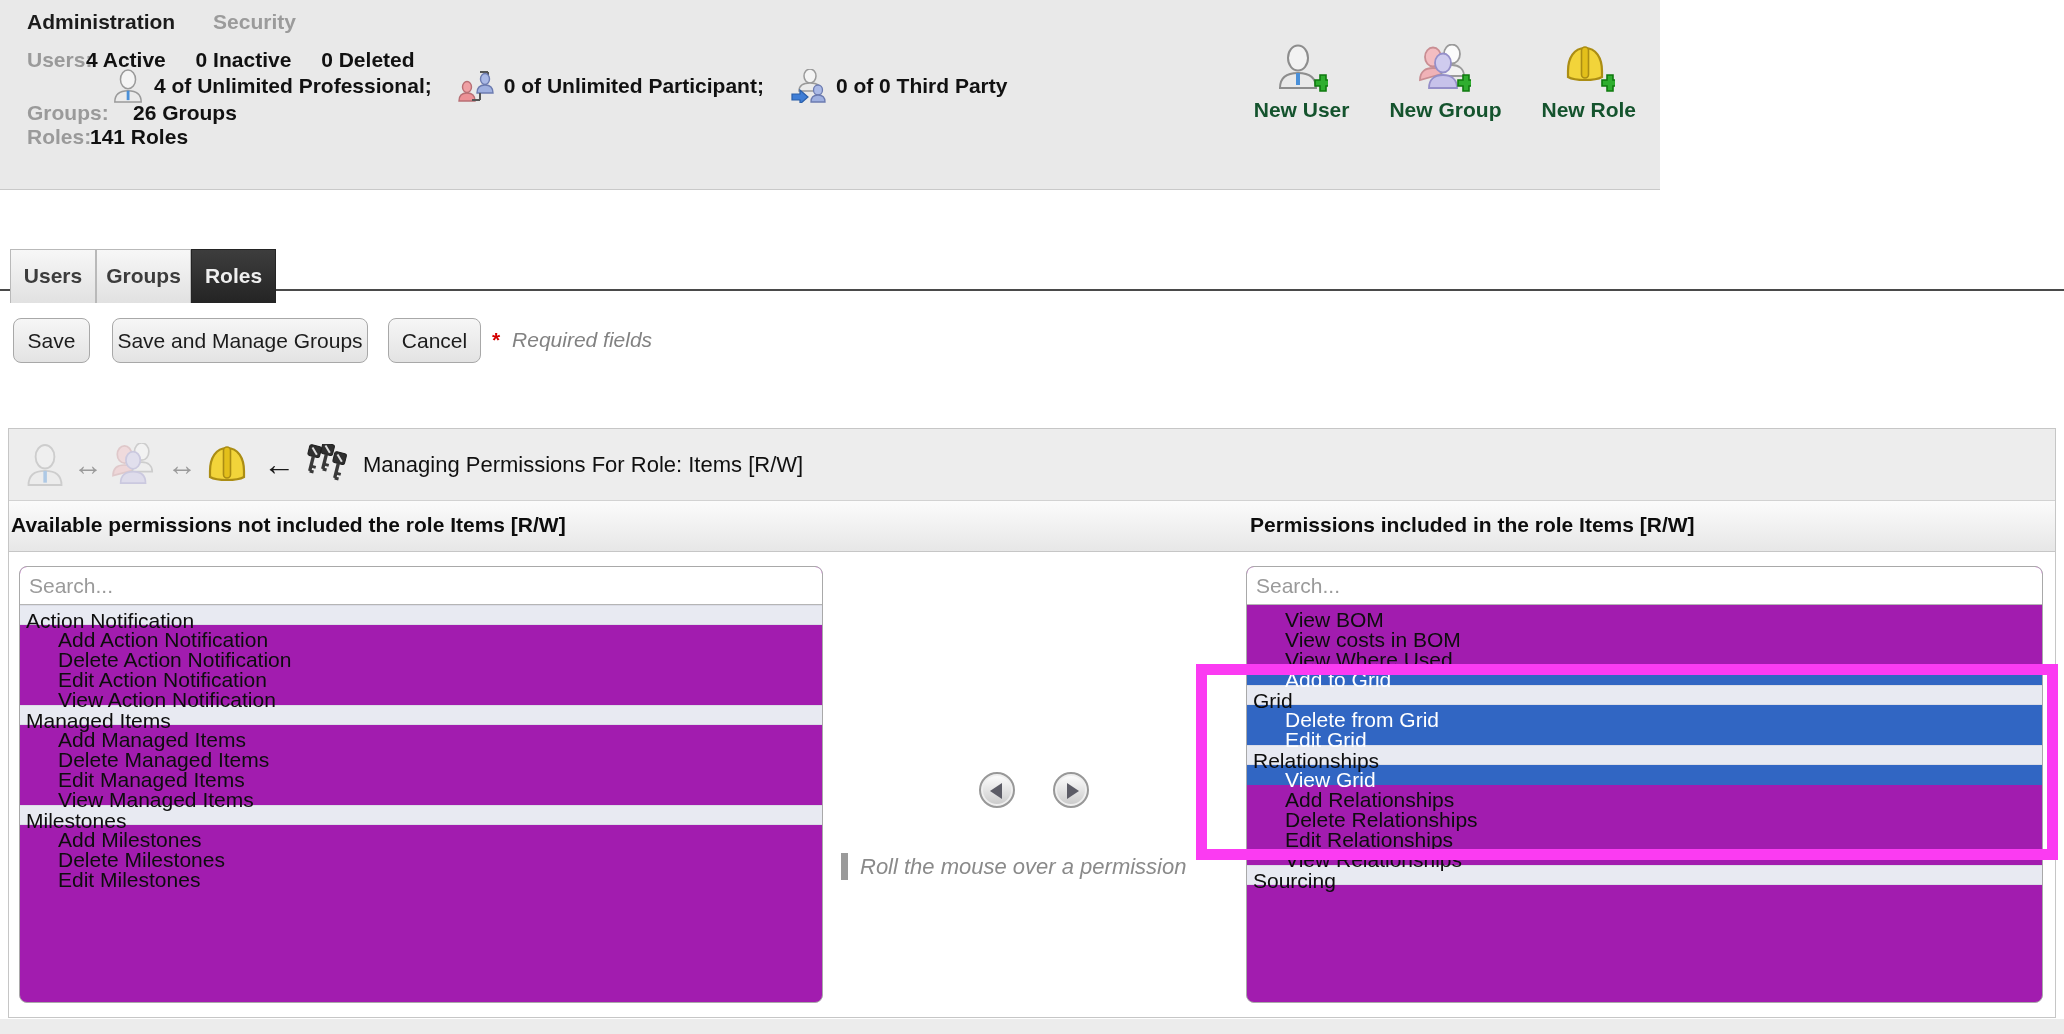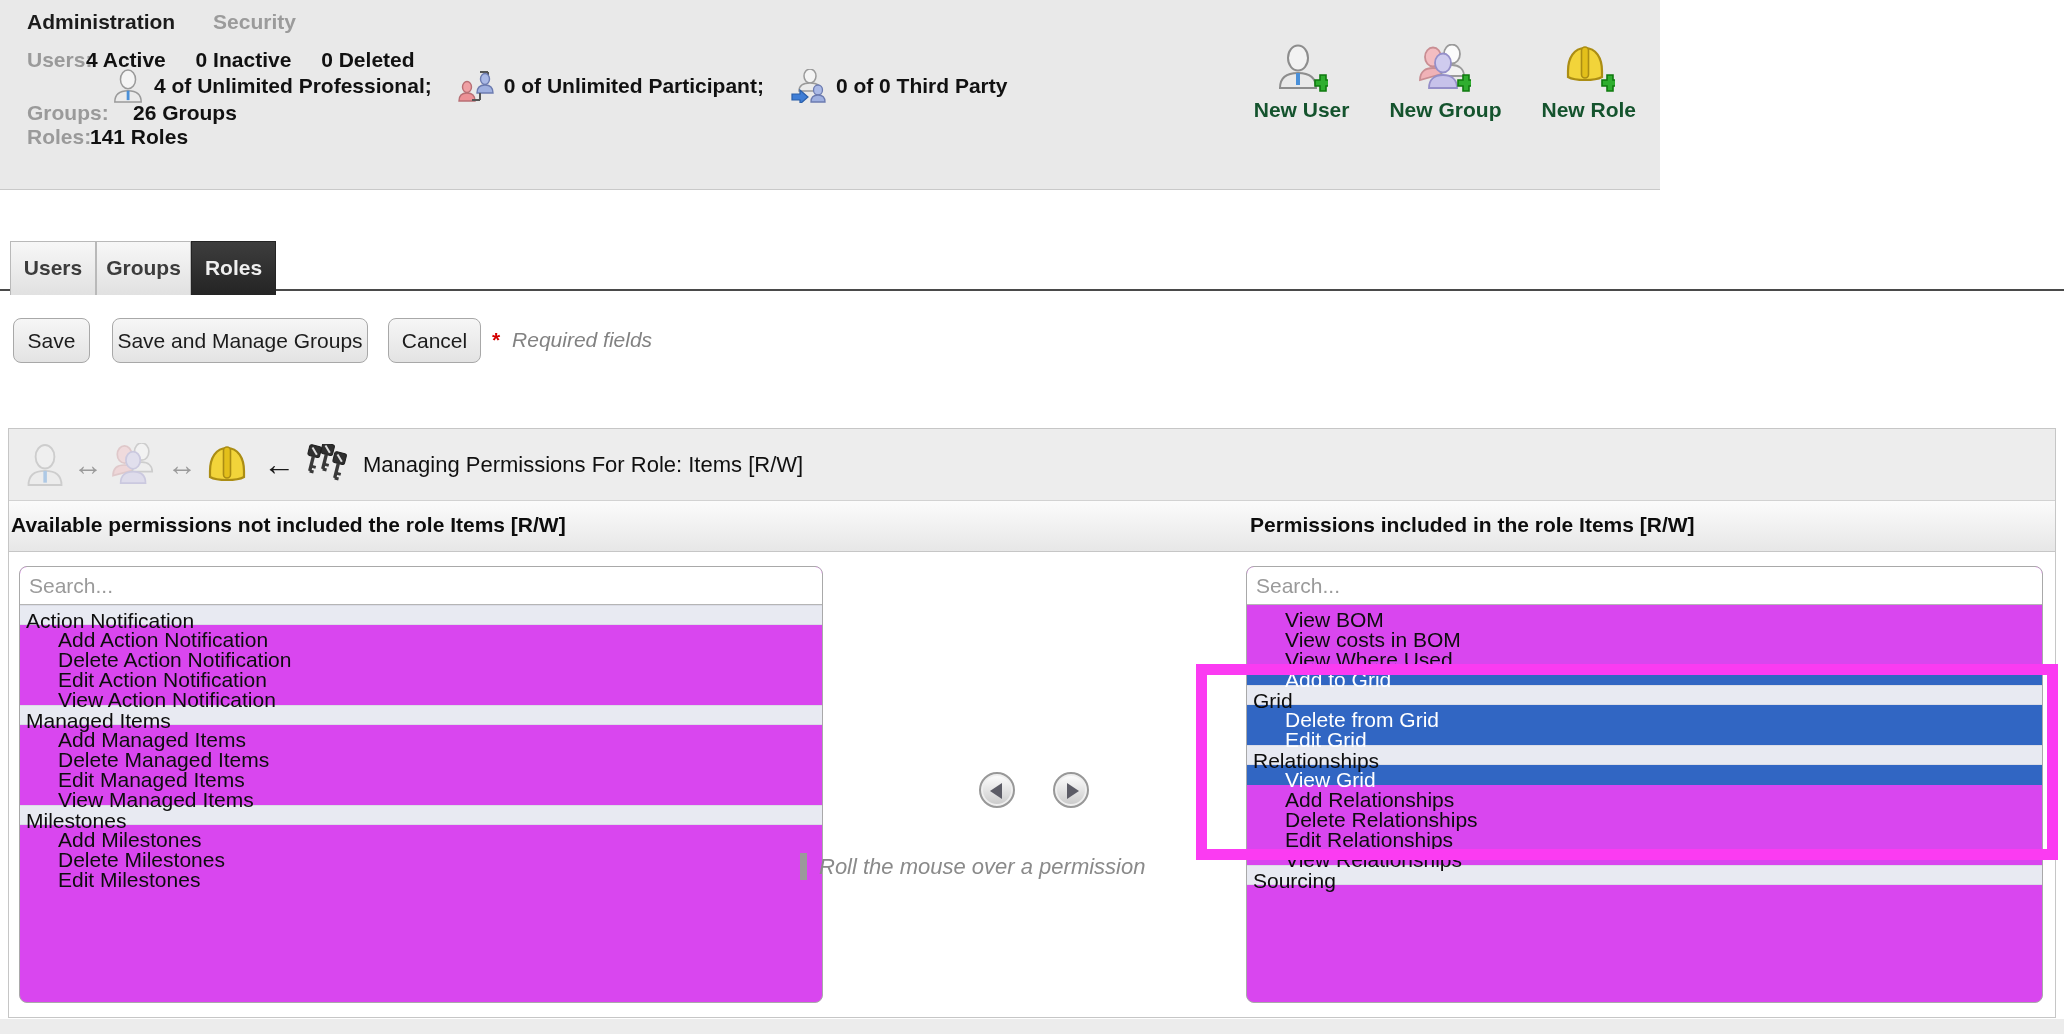--- a/index.html
+++ b/index.html
@@ -20,21 +20,21 @@
   .license-row .seg { display:flex; align-items:center; margin-right:26px; }
   .license-row svg { margin-right:10px; }
 
   .quick-actions { position:absolute; right:24px; top:44px; display:flex; gap:40px; }
   .qa { display:flex; flex-direction:column; align-items:center; cursor:pointer; }
   .qa-label { font-size:21px; font-weight:bold; color:#14532d; margin-top:4px; }
 
   
   .tabstrip { position:absolute; left:0; top:237px; width:2064px; height:54px;
               border-bottom:2px solid #4a4a4a; }
-  .tab { position:absolute; top:4px; height:54px; line-height:52px; text-align:center;
+  .tab { position:absolute; top:12px; height:54px; line-height:52px; text-align:center;
          font-size:21px; font-weight:bold; color:#3c3c3c; cursor:pointer;
          background:linear-gradient(#f7f7f7,#e1e1e1); border:1px solid #b9b9b9; border-bottom:none; }
   .tab.active { background:linear-gradient(#3d3d3d,#242424); color:#efefef; border-color:#242424;text-align:center; }
 
   
   .btn { position:absolute; top:318px; height:45px; line-height:43px; text-align:center;
          font-size:21px; color:#1c1c1c; background:linear-gradient(#f6f6f6,#e3e3e3);
          border:1px solid #a8a8a8; border-radius:8px; cursor:pointer; }
   .required-note { position:absolute; top:328px; left:492px; font-size:21px; }
   .req-star { color:#d40000; font-weight:bold; }
@@ -48,21 +48,21 @@
   .iconbar .sep-arrow { font-size:30px; color:#9a9a9a; margin:0 8px; }
   .iconbar .assign-arrow { font-size:32px; color:#1a1a1a; margin:0 10px 0 14px; }
   .faded { opacity:.38; }
   .panel-title { font-size:22px; color:#101010; margin-left:14px; }
 
   .colheads { position:absolute; left:0; top:72px; width:100%; height:51px;
               background:linear-gradient(#fbfbfb,#e7e7e7); border-bottom:1px solid #c6c6c6; }
   .colhead { position:absolute; top:12px; font-size:21px; font-weight:bold; color:#0d0d0d; }
 
   
-  .listbox { position:absolute; top:137px; height:437px; background:#d946ef;
+  .listbox { position:absolute; top:137px; height:437px; background:#a21caf;
              border:1px solid #a9a9a9; border-radius:8px; overflow:hidden; }
   .listbox input { width:100%; height:38px; border:none; border-bottom:1px solid #b5b5b5;
                    outline:none; font-size:21px; color:#555; padding:0 9px;
                    font-family:"Liberation Sans","DejaVu Sans",sans-serif; }
   .listbox input::placeholder { color:#9a9a9a; opacity:1; }
   .lrows { height:398px; overflow:hidden; }
   .lrow { height:20px; line-height:30px; font-size:21px; color:#0d0d0d;
           padding-left:38px; white-space:nowrap; cursor:default; }
   .lrow.hdr { padding-left:6px; background:#e8eaf2; border-top:1px solid #dadce6;
               border-bottom:1px solid #dadce6; }
@@ -257,21 +257,21 @@
         <div class="lrow">View Managed Items</div>
         <div class="lrow hdr">Milestones</div>
         <div class="lrow">Add Milestones</div>
         <div class="lrow">Delete Milestones</div>
         <div class="lrow">Edit Milestones</div>
       </div>
   </div>
 
   <div class="mover left" style="left:970px; top:343px;"></div>
   <div class="mover right" style="left:1044px; top:343px;"></div>
-  <div class="hint" style="left:791px; top:424px;">
+  <div class="hint" style="left:832px; top:424px;">
     <span class="hint-bar"></span>
     <span class="hint-text">Roll the mouse over a permission</span>
   </div>
 
   <div class="listbox" style="left:1237px; width:797px;">
     <input type="text" placeholder="Search..." style="">
     <div class="lrows" id="right-rows">
         <div class="lrow">View BOM</div>
         <div class="lrow">View costs in BOM</div>
         <div class="lrow">View Where Used</div>

